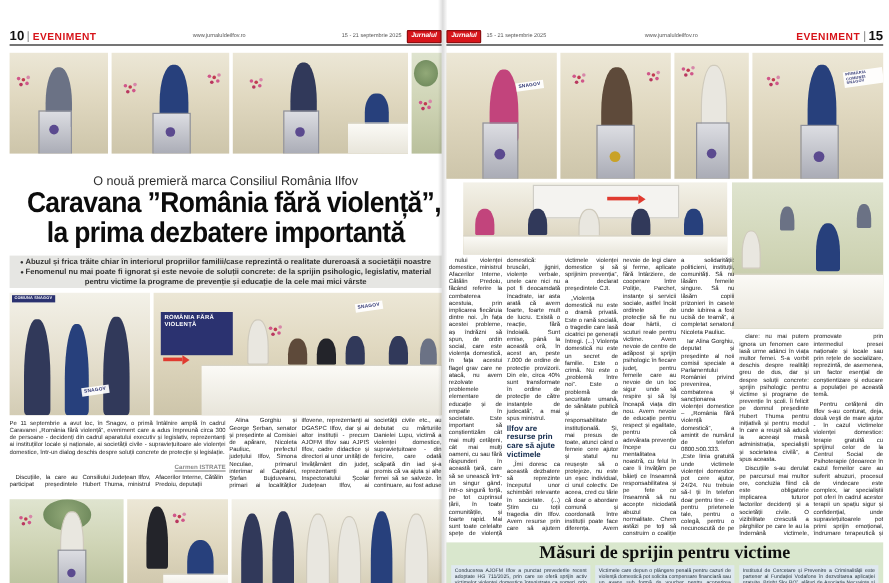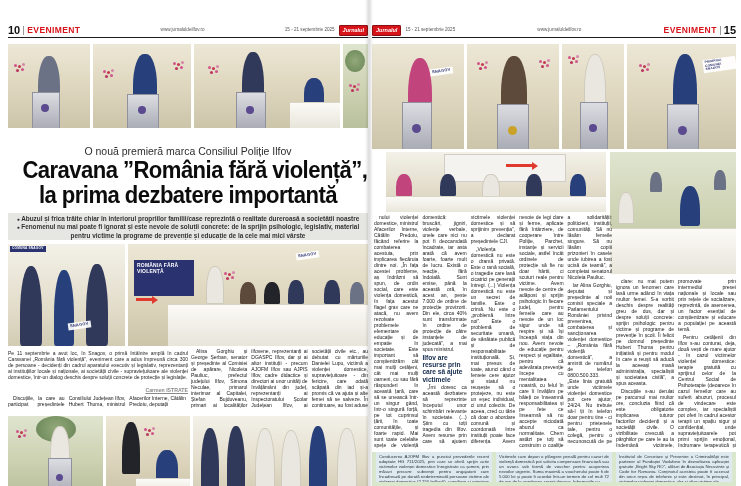--- a/index.html
+++ b/index.html
@@ -108,21 +108,21 @@
     <div class="plogo" style="left:52px;top:62px;width:8px;height:8px;"></div>
     <div class="fig blue" style="left:110px;top:34px;width:20px;height:26px;"></div>
     <div class="tbl" style="left:96px;top:58px;width:50px;height:26px;"></div>
     <div class="flowers" style="left:14px;top:22px;"></div>
   </div>
   <div class="photo greenish" style="left:335px;top:20px;width:25px;height:84px;">
     <div class="greens" style="left:2px;top:6px;width:20px;height:22px;"></div>
     <div class="flowers" style="left:6px;top:40px;"></div>
   </div>
 
-  <div class="kicker">O nouă premieră marca Consiliul Poliție Ilfov</div>
+  <div class="kicker">O nouă premieră marca Consiliul România Ilfov</div>
   <div class="headline">
     <div>Caravana ”România fără violență”,</div>
     <div>la prima dezbatere importantă</div>
   </div>
   <div class="bullets">
     <div>Abuzul și frica trăite chiar în interiorul propriilor familii/case reprezintă o realitate dureroasă a societății noastre</div>
     <div>Fenomenul nu mai poate fi ignorat și este nevoie de soluții concrete: de la sprijin psihologic, legislativ, material pentru victime la programe de prevenție și educație de la cele mai mici vârste</div>
   </div>
 
   <div class="photo bright" style="left:0;top:220px;width:117px;height:102px;">
@@ -247,20 +247,21 @@
 
   </div>
 
   <div class="cols" id="rightCols">
     <p>clare: nu mai putem ignora un fenomen care lasă urme adânci în viața multor femei. S-a vorbit deschis despre realități greu de dus, dar și despre soluții concrete: sprijin psihologic pentru victime și programe de prevenție în școli. Îi felicit pe domnul președinte Hubert Thuma pentru inițiativă și pentru modul în care a reușit să aducă la aceeași masă administrația, specialiștii și societatea civilă”, a spus aceasta.</p>
     <p>Discuțiile s-au derulat pe parcursul mai multor ore, concluzia fiind că este obligatorie implicarea tuturor factorilor decidenți și a societății civile. O vizibilitate crescută a pârghiilor pe care le au la îndemână victimele, promovate prin intermediul presei naționale și locale sau prin rețele de socializare, reprezintă, de asemenea, un factor esențial de conștientizare și educare a populației pe această temă.</p>
     <p>Pentru cetățenii din Ilfov s-au conturat, deja, două vești de mare ajutor - în cazul victimelor violenței domestice: terapie gratuită cu sprijinul celor de la Centrul Social de Psihoterapie (deoarece în cazul femeilor care au suferit abuzuri, procesul de vindecare este complex, iar specialiștii pot oferi în cadrul acestor terapii un spațiu sigur și confidențial, unde supraviețuitoarele pot primi sprijin emoțional, îndrumare terapeutică și strategii pentru a-și reconstrui viața cu demnitate) și, în școli (la Snagov), organizarea de cursuri având ca temă combaterea acestui fenomen, cursuri care se vor derula în colaborare cu Centrul FILIA.</p>
   </div>
 
   <div class="support">
+    <h2>Măsuri de sprijin pentru victime</h2>
     <div class="scols">
       <div class="scol">Conducerea AJOFM Ilfov a punctat prevederile recent adoptate HG 711/2025, prin care se oferă sprijin activ victimelor violenței domestice înregistrate ca șomeri, prin măsuri precum: subvenții pentru angajatorii care încadrează pe durată nedeterminată persoane victime ale violenței domestice (2.250 lei/lună), consiliere și orientare profesională.</div>
       <div class="scol">Victimele care depun o plângere penală pentru cazuri de violență domestică pot solicita compensare financiară sau un avans sub formă de voucher pentru acoperirea nevoilor urgente. Suma maximă a voucherului poate fi de 5.000 lei și poate fi acordat într-un termen de cel mult 72 de ore de la aprobarea cererii depuse. Informațiile cu</div>
       <div class="scol">Institutul de Cercetare și Prevenire a Criminalității este partener al Fundației Vodafone în dezvoltarea aplicației gratuite „Bright Sky RO”, alături de Asociația Necuvinte și Code for Romania. Conținutul acesteia poate fi accesat din orice rețea de telefonie și este destinat, în principal, victimelor violenței domestice, dar și altor victime ale</div>
     </div>
   </div>
 </div>
 
 <div class="gutter"></div>
 

